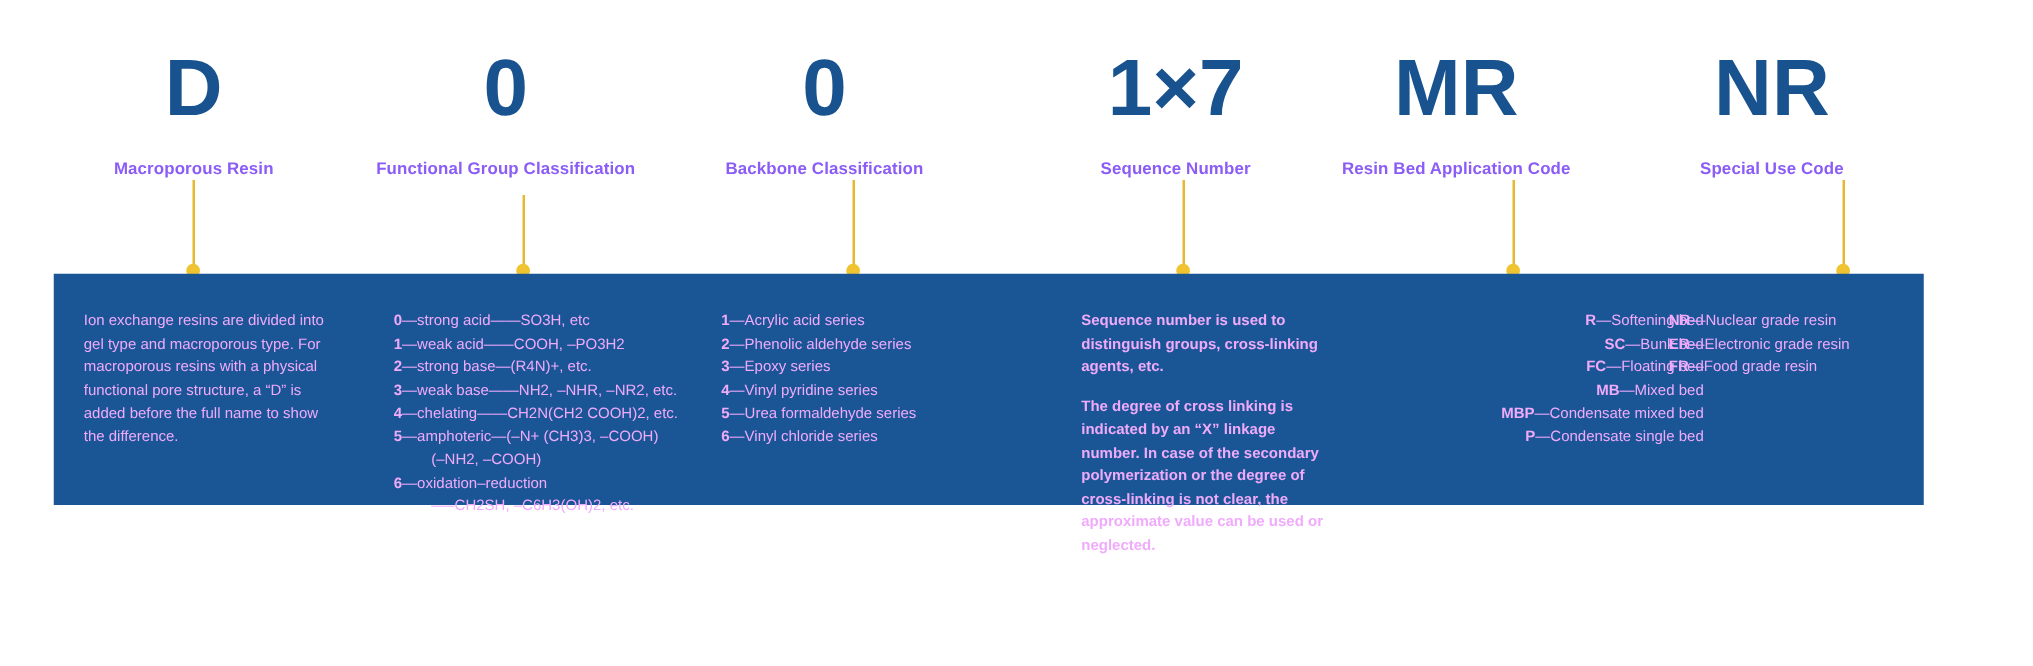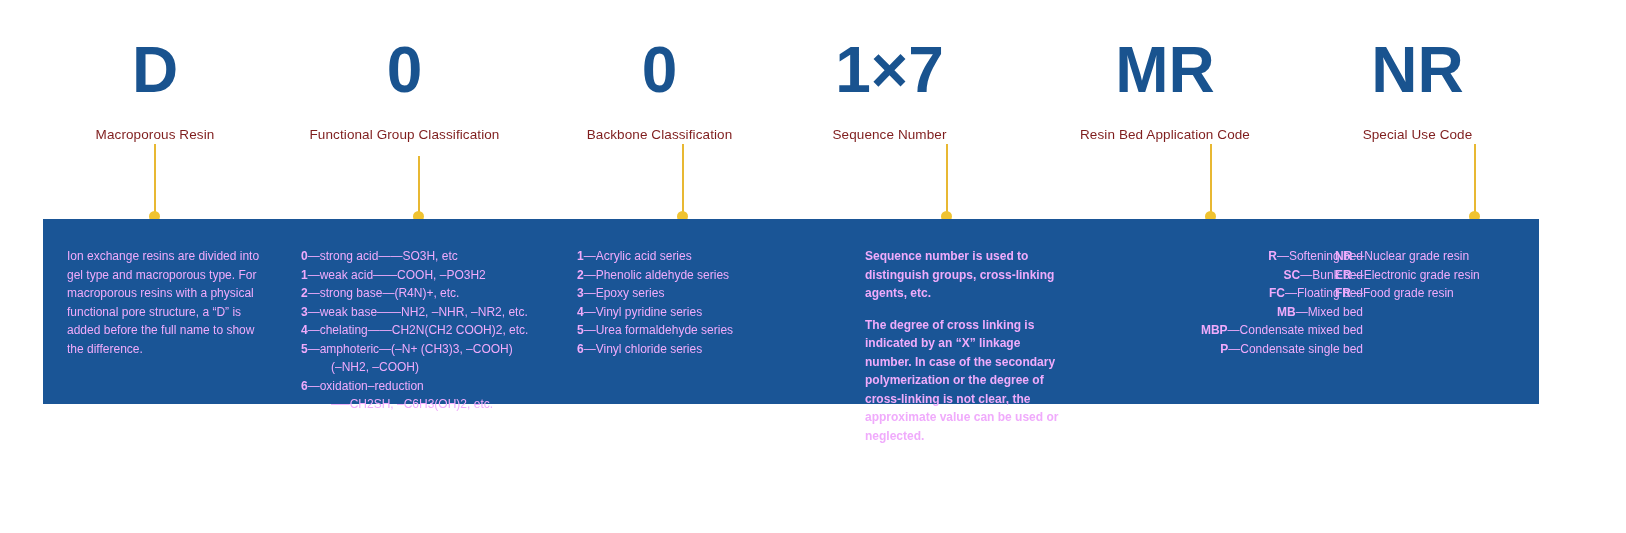--- a/index.html
+++ b/index.html
@@ -36,22 +36,22 @@
     font-size: 64px;
     font-weight: bold;
     color: #19538f;
     letter-spacing: 0px;
     line-height: 100px;
     padding-top: 20px;
     white-space: nowrap;
   }
   .code-caption {
     font-size: 13.5px;
-    color: #7f1d1d;
-    font-weight: normal;
+    color: #8b5cf6;
+    font-weight: bold;
     line-height: 17px;
     margin-top: 6px;
     letter-spacing: 0.1px;
   }
 
   
   .connector {
     position: absolute;
     width: 2px;
     background: #e8b832;
@@ -112,21 +112,21 @@
     <div class="code-col" style="left:297px; width:215px;">
       <div class="code-glyph">0</div>
       <div class="code-caption">Functional Group Classification</div>
     </div>
 
     <div class="code-col" style="left:552px; width:215px;">
       <div class="code-glyph">0</div>
       <div class="code-caption">Backbone Classification</div>
     </div>
 
-    <div class="code-col" style="left:782px; width:215px;">
+    <div class="code-col" style="left:833px; width:215px;">
       <div class="code-glyph">1×7</div>
       <div class="code-caption">Sequence Number</div>
     </div>
 
     <div class="code-col" style="left:1050px; width:230px;">
       <div class="code-glyph">MR</div>
       <div class="code-caption">Resin Bed Application Code</div>
     </div>
 
     <div class="code-col" style="left:1310px; width:215px;">
@@ -148,21 +148,21 @@
     <div class="dot" style="left:1205px; top:211px;"></div>
     <div class="dot" style="left:1469px; top:211px;"></div>
   </div>
 
   <div class="panel">
 
     <div class="panel-col" style="left:24px; width:195px;">
       <p>Ion exchange resins are divided into gel type and macroporous type. For macroporous resins with a physical functional pore structure, a “D” is added before the full name to show the difference.</p>
     </div>
 
-    <div class="panel-col" style="left:258px; width:250px;">
+    <div class="panel-col" style="left:272px; width:250px;">
       <p class="item"><b>0</b>—<span>strong acid——SO3H, etc</span></p>
       <p class="item"><b>1</b>—<span>weak acid——COOH, –PO3H2</span></p>
       <p class="item"><b>2</b>—<span>strong base—(R4N)+, etc.</span></p>
       <p class="item"><b>3</b>—<span>weak base——NH2, –NHR, –NR2, etc.</span></p>
       <p class="item"><b>4</b>—<span>chelating——CH2N(CH2 COOH)2, etc.</span></p>
       <p class="item"><b>5</b>—<span>amphoteric—(–N+ (CH3)3, –COOH)</span></p>
       <p class="indent">(–NH2, –COOH)</p>
       <p class="item"><b>6</b>—<span>oxidation–reduction</span></p>
       <p class="indent">—–CH2SH, –C6H3(OH)2, etc.</p>
     </div>

